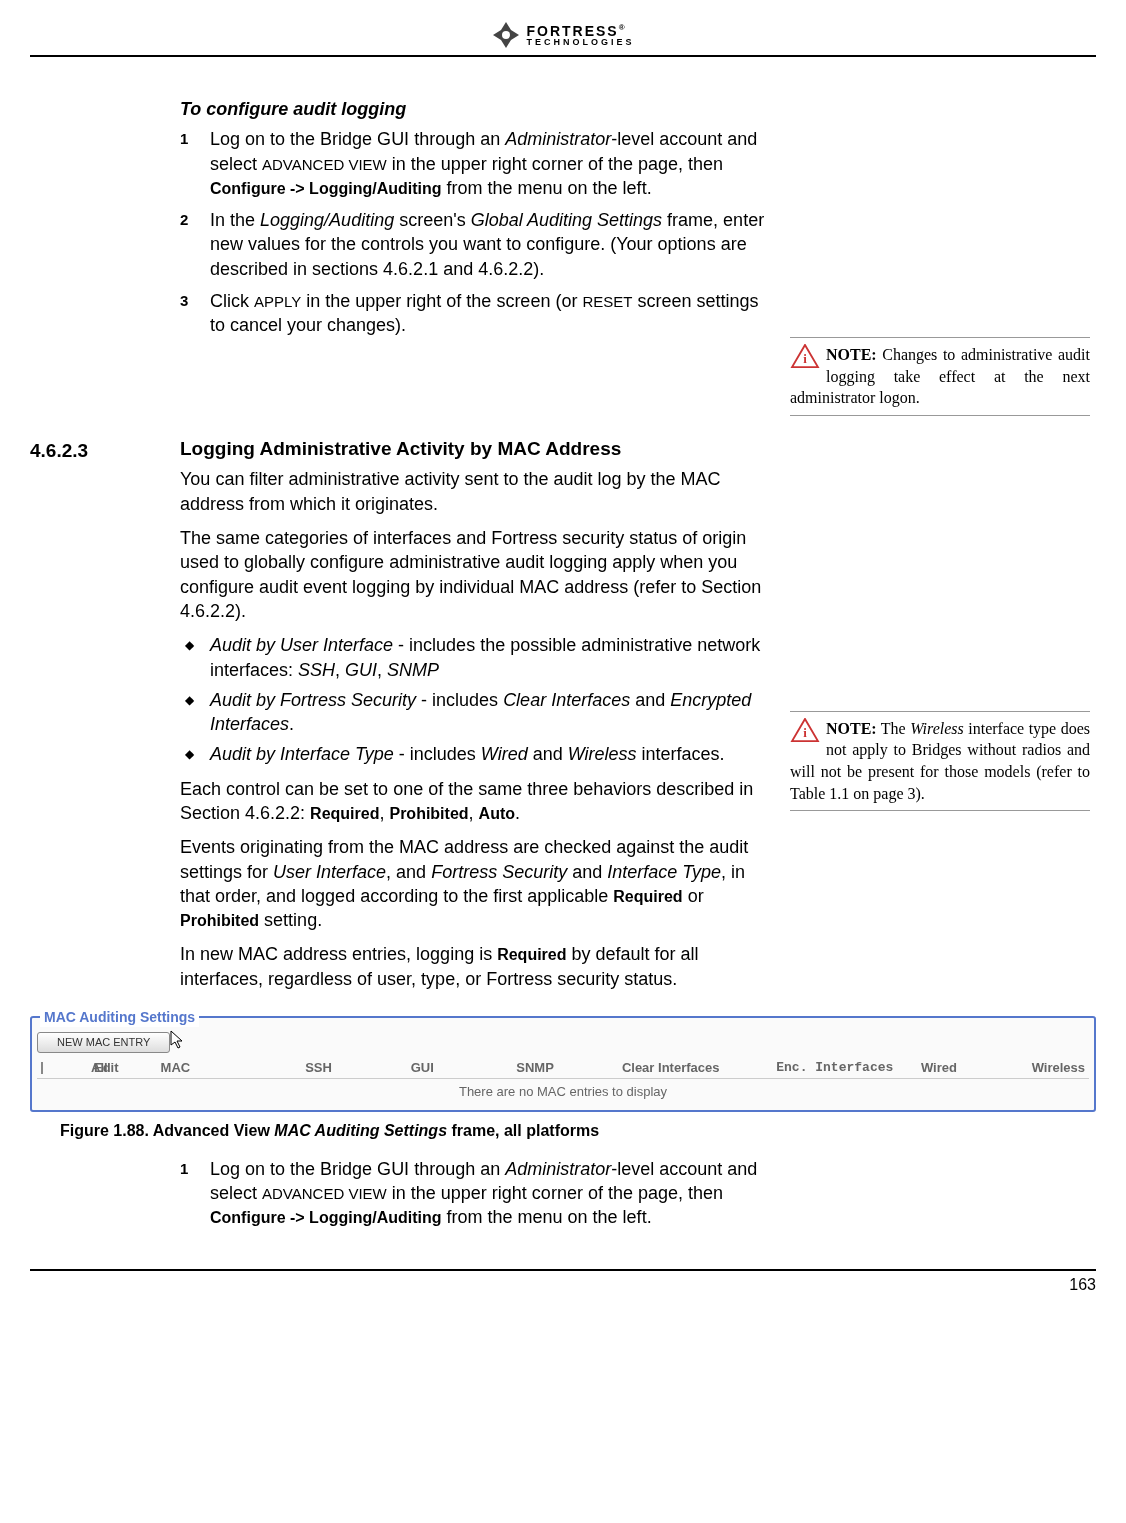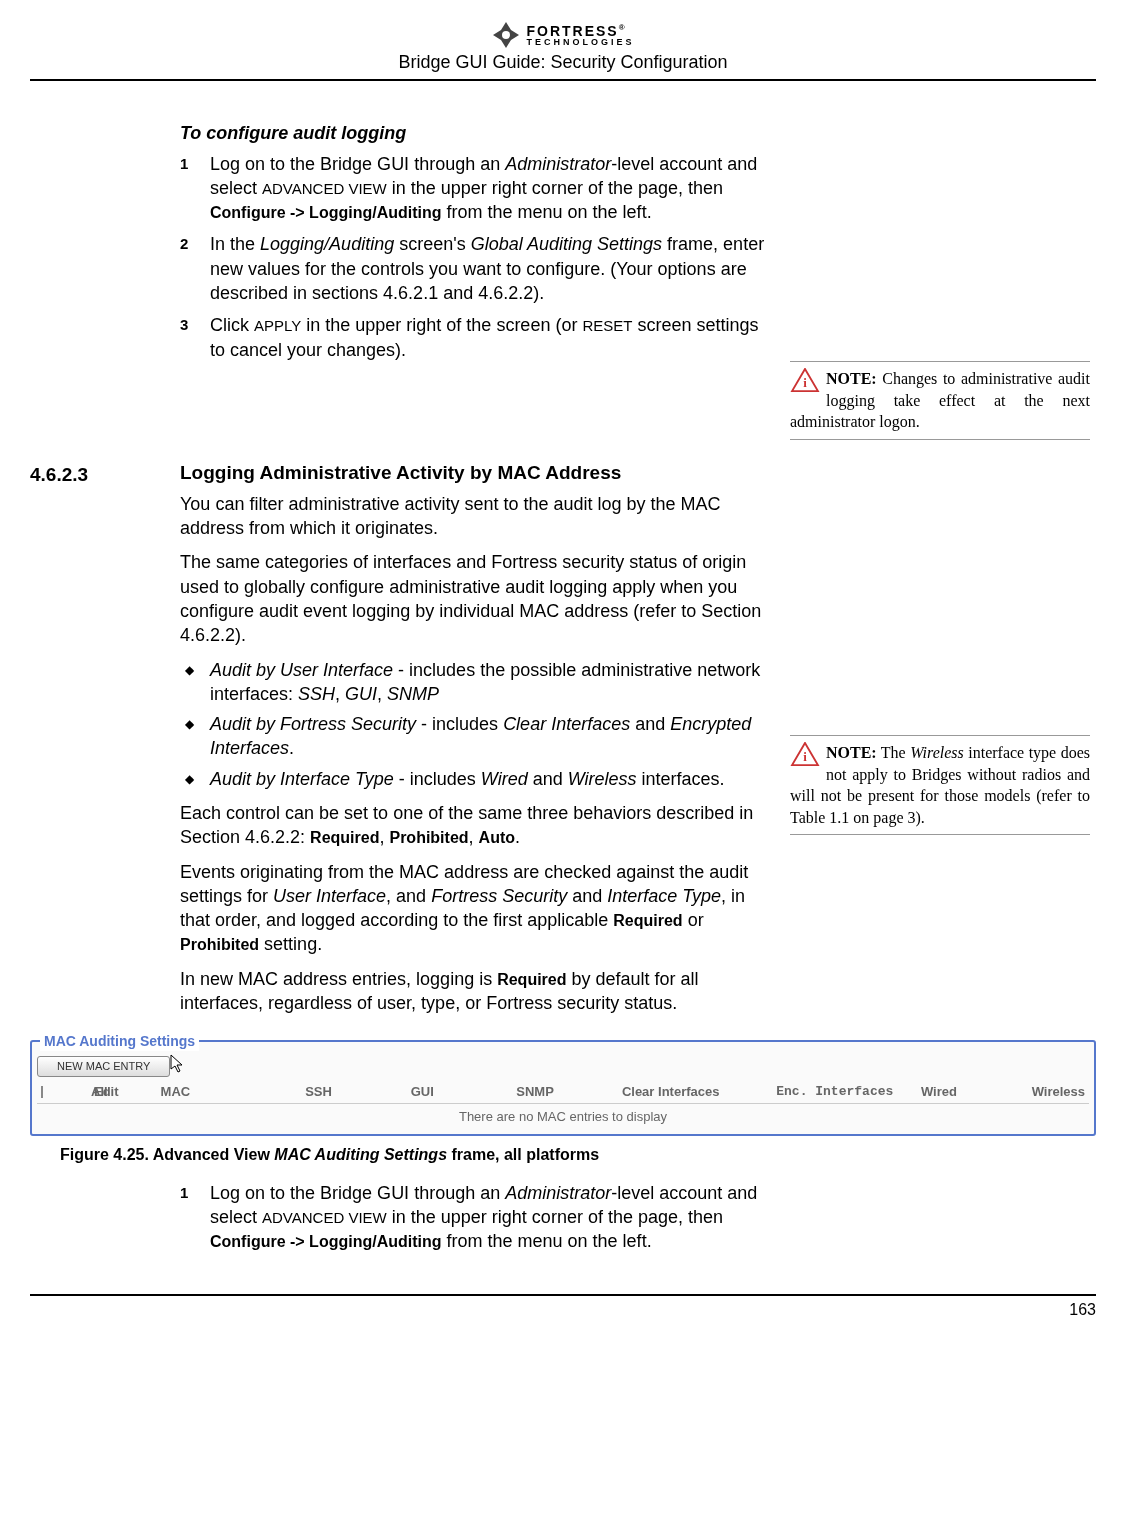--- a/index.html
+++ b/index.html
@@ -225,21 +225,20 @@
   <div class="logo">
     <svg class="logo-icon" viewBox="0 0 30 30">
         <polygon points="15,2 20,10 28,15 20,20 15,28 10,20 2,15 10,10" fill="#444"></polygon>
         <circle cx="15" cy="15" r="4" fill="#fff"></circle>
       </svg>
     <div class="logo-text">
       <span>FORTRESS</span><sup style="font-size:8px;">®</sup>
       <span class="sub">TECHNOLOGIES</span>
     </div>
   </div>
-  <div class="header-title">Bridge GUI Guide: Security Configuration</div>
 </div>
 
 <div class="content-wrap">
   <div class="left-col"></div>
   <div class="main-col">
     <div class="procedure-title">
       <span>To configure audit logging</span><br>
     </div>
     <ol class="ol">
       <li>
@@ -322,21 +321,21 @@
     <div class="c c-ssh">SSH</div>
     <div class="c c-gui">GUI</div>
     <div class="c c-snmp">SNMP</div>
     <div class="c c-ci">Clear Interfaces</div>
     <div class="c c-ei">Enc. Interfaces</div>
     <div class="c c-w">Wired</div>
     <div class="c c-wl">Wireless</div>
   </div>
   <div class="no-entries">There are no MAC entries to display</div>
 </div>
-<div class="figure-caption"><span>Figure 4.25. Advanced View </span><span class="it">MAC Auditing Settings</span><span> frame, all platforms</span></div>
+<div class="figure-caption"><span>Figure 1.88. Advanced View </span><span class="it">MAC Auditing Settings</span><span> frame, all platforms</span></div>
 
 <div class="content-wrap" style="margin-top:15px;">
   <div class="left-col"></div>
   <div class="main-col">
     <ol class="ol">
       <li>
           <span class="num">1</span>
           <span class="txt"><span>Log on to the Bridge GUI through an </span><i>Administrator</i><span>-level account and select </span><span class="sc" style="font-size:15px;">ADVANCED VIEW</span><span> in the upper right corner of the page, then </span><span class="bold-sans">Configure -&gt; Logging/Auditing</span><span> from the menu on the left.</span></span>
         </li>
     </ol>

